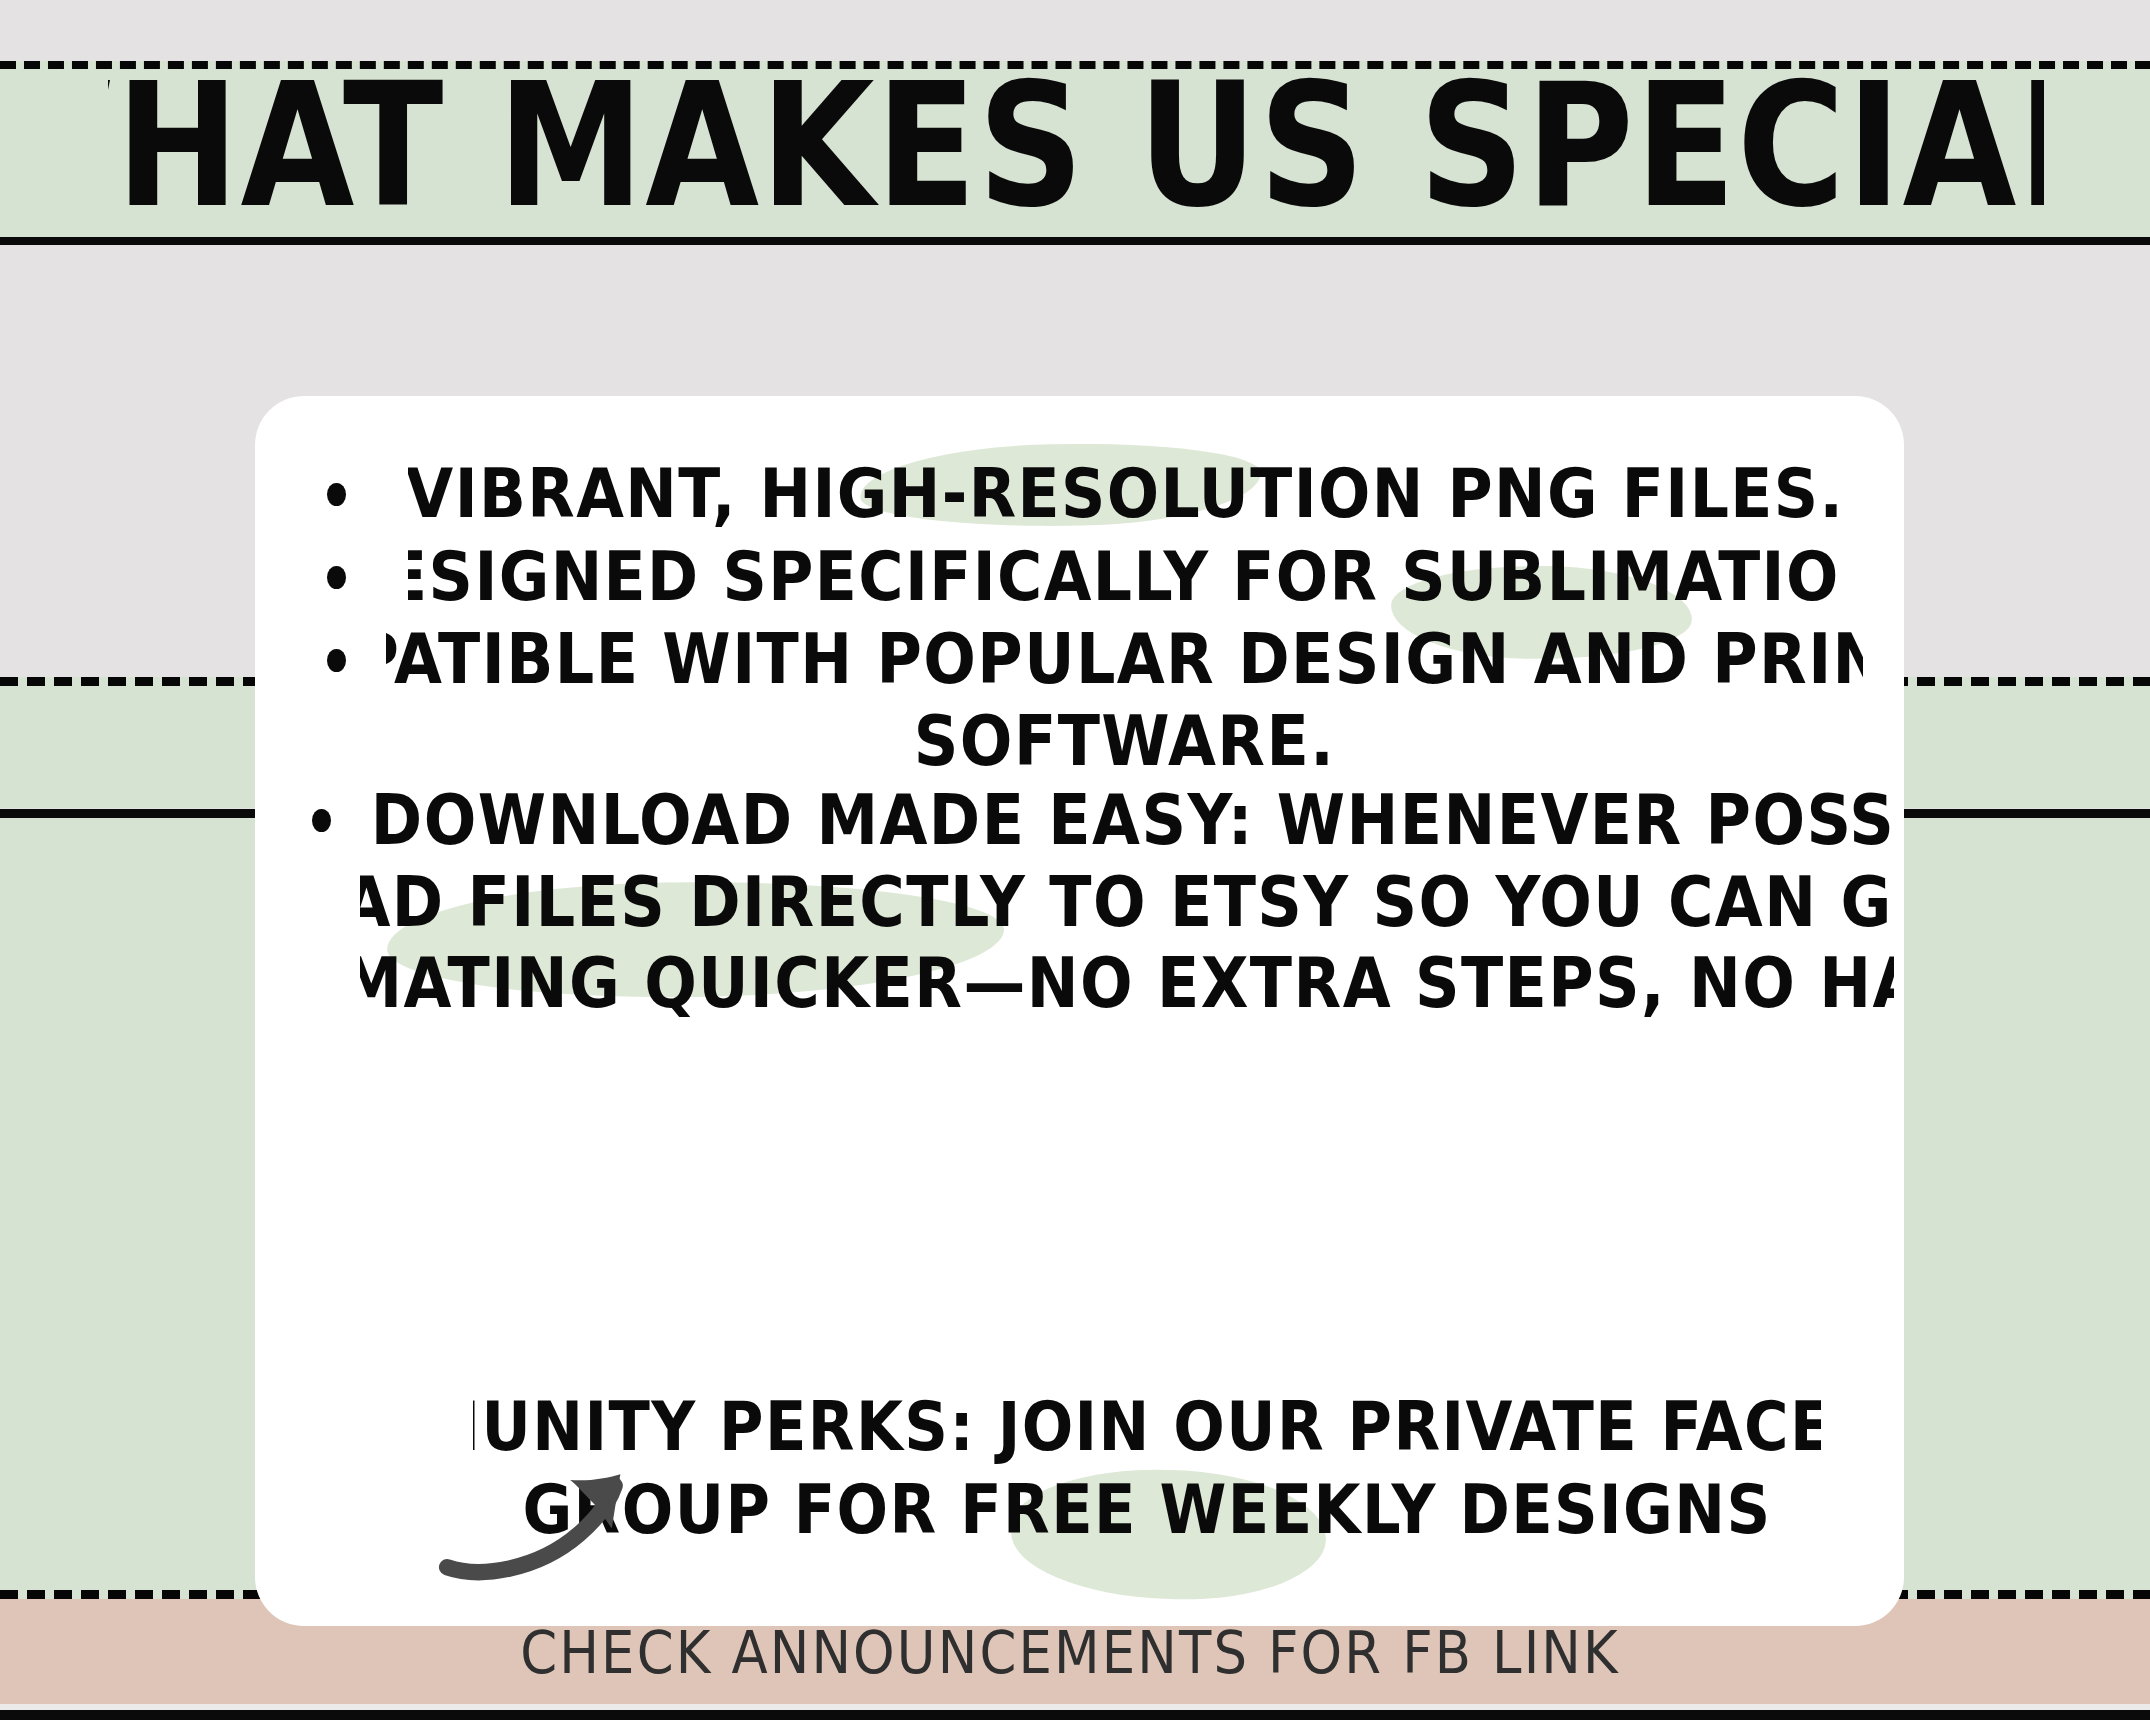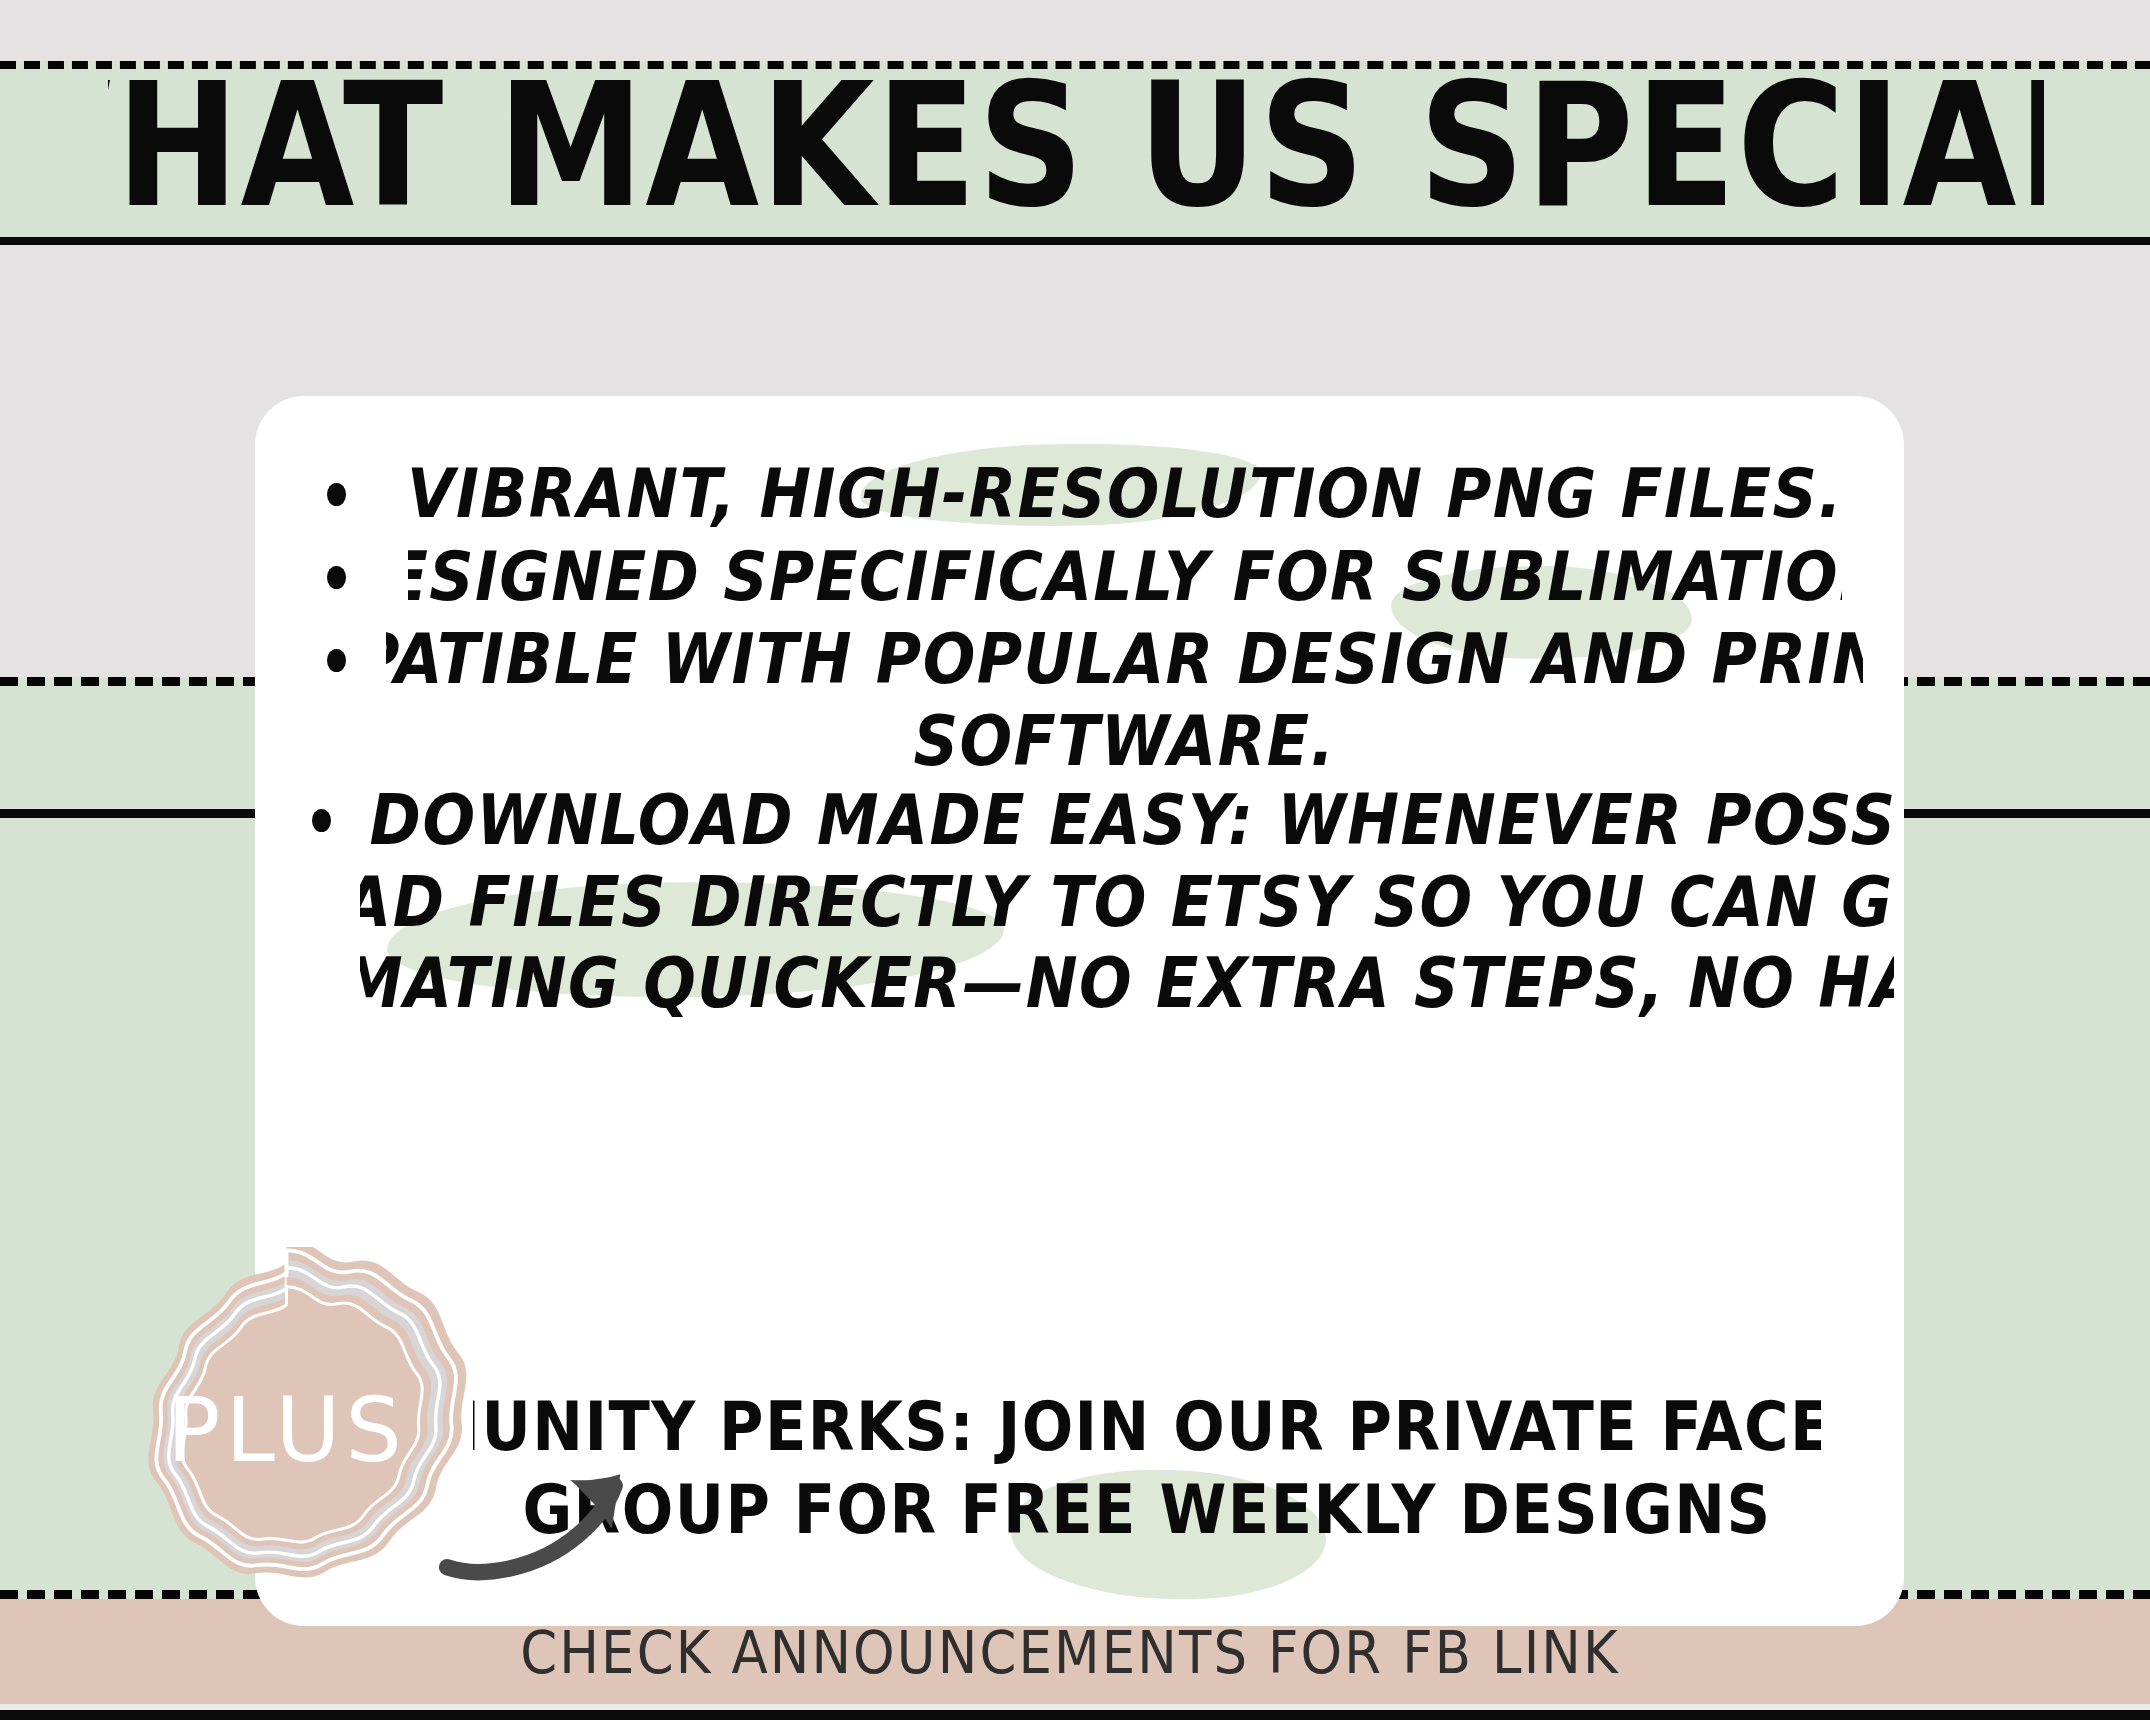--- a/index.html
+++ b/index.html
@@ -164,21 +164,20 @@
     margin-left: 72px;
     margin-right: 0;
     background: #0a0a0a;
     border-radius: 50%;
   }
   .bullet-dot.wide { margin-left: 57px; }
   .bullet-text {
     flex: 1 1 auto;
     text-align: center;
     padding: 0 29px;
-    font-style: italic;
   }
   .bullet-text svg { display: block; margin: 0 auto; }
 
   
   #plus-badge {
     position: absolute;
     left: 100px;
     top: 1247px;
     width: 373px;
     height: 373px;
@@ -296,58 +295,20 @@
         <svg width="1534" height="237" viewBox="0 0 2140 330">
           <text class="hw-text" x="1070" y="82" text-anchor="middle" font-size="96" style="font-stretch:condensed;">INSTANT DOWNLOAD MADE EASY: WHENEVER POSSIBLE, WE</text>
           <text class="hw-text" x="1070" y="196" text-anchor="middle" font-size="96" style="font-stretch:condensed;">UPLOAD FILES DIRECTLY TO ETSY SO YOU CAN GET TO</text>
           <text class="hw-text" x="1070" y="310" text-anchor="middle" font-size="96" style="font-stretch:condensed;">SUBLIMATING QUICKER—NO EXTRA STEPS, NO HASSLE!</text>
         </svg>
       </div>
     </div>
 
   </div>
 
-  <div id="plus-badge">
-    <svg width="373" height="373" viewBox="0 0 520 520">
-      <defs>
-        <path id="wavy" d="
-          M260,18
-          C300,18 308,54 344,46
-          C380,38 392,70 424,84
-          C456,98 452,134 474,160
-          C496,186 474,214 478,248
-          C482,282 452,294 446,328
-          C440,362 408,364 388,394
-          C368,424 336,414 308,432
-          C280,450 256,428 222,434
-          C188,440 176,410 146,396
-          C116,382 120,346 98,320
-          C76,294 98,266 94,232
-          C90,198 120,186 126,152
-          C132,118 164,116 184,86
-          C204,56 236,66 260,48
-          Z"></path>
-      </defs>
-
-      <use href="#wavy" fill="#DEC5B8" transform="translate(260,260) scale(1.12) translate(-260,-260)"></use>
-
-      <use href="#wavy" fill="#D8D5D6" transform="translate(260,260) scale(1.0) translate(-260,-260)"></use>
-
-      <use href="#wavy" fill="none" stroke="#FFFFFF" stroke-width="5" transform="translate(260,260) scale(1.055) translate(-260,-260)"></use>
-      <use href="#wavy" fill="none" stroke="#FFFFFF" stroke-width="5" transform="translate(260,260) scale(0.955) translate(-260,-260)"></use>
-
-      <use href="#wavy" fill="#DEC5B8" transform="translate(260,260) scale(0.90) translate(-260,-260)"></use>
-      <use href="#wavy" fill="none" stroke="#FFFFFF" stroke-width="5" transform="translate(260,260) scale(0.845) translate(-260,-260)"></use>
-    </svg>
-    <div id="plus-label-wrap">
-      <svg width="272" height="115" viewBox="0 0 380 160">
-        <text x="190" y="118" text-anchor="middle" font-size="124" font-family="DejaVu Sans, sans-serif" fill="#FFFFFF" letter-spacing="7">PLUS</text>
-      </svg>
-    </div>
-  </div>
 
   <div id="curved-arrow">
     <svg width="229" height="158" viewBox="0 0 320 220">
       <path d="M24,176 C70,192 150,180 208,130 C238,104 252,80 258,62" stroke="#4A4A4A" stroke-width="23" fill="none" stroke-linecap="round"></path>
       <path d="M196,54 C222,56 246,52 266,46 C262,72 258,96 254,122
                C242,104 236,94 226,84 C214,72 206,62 196,54 Z" fill="#4A4A4A"></path>
     </svg>
   </div>
 
   <div id="perks-block">

